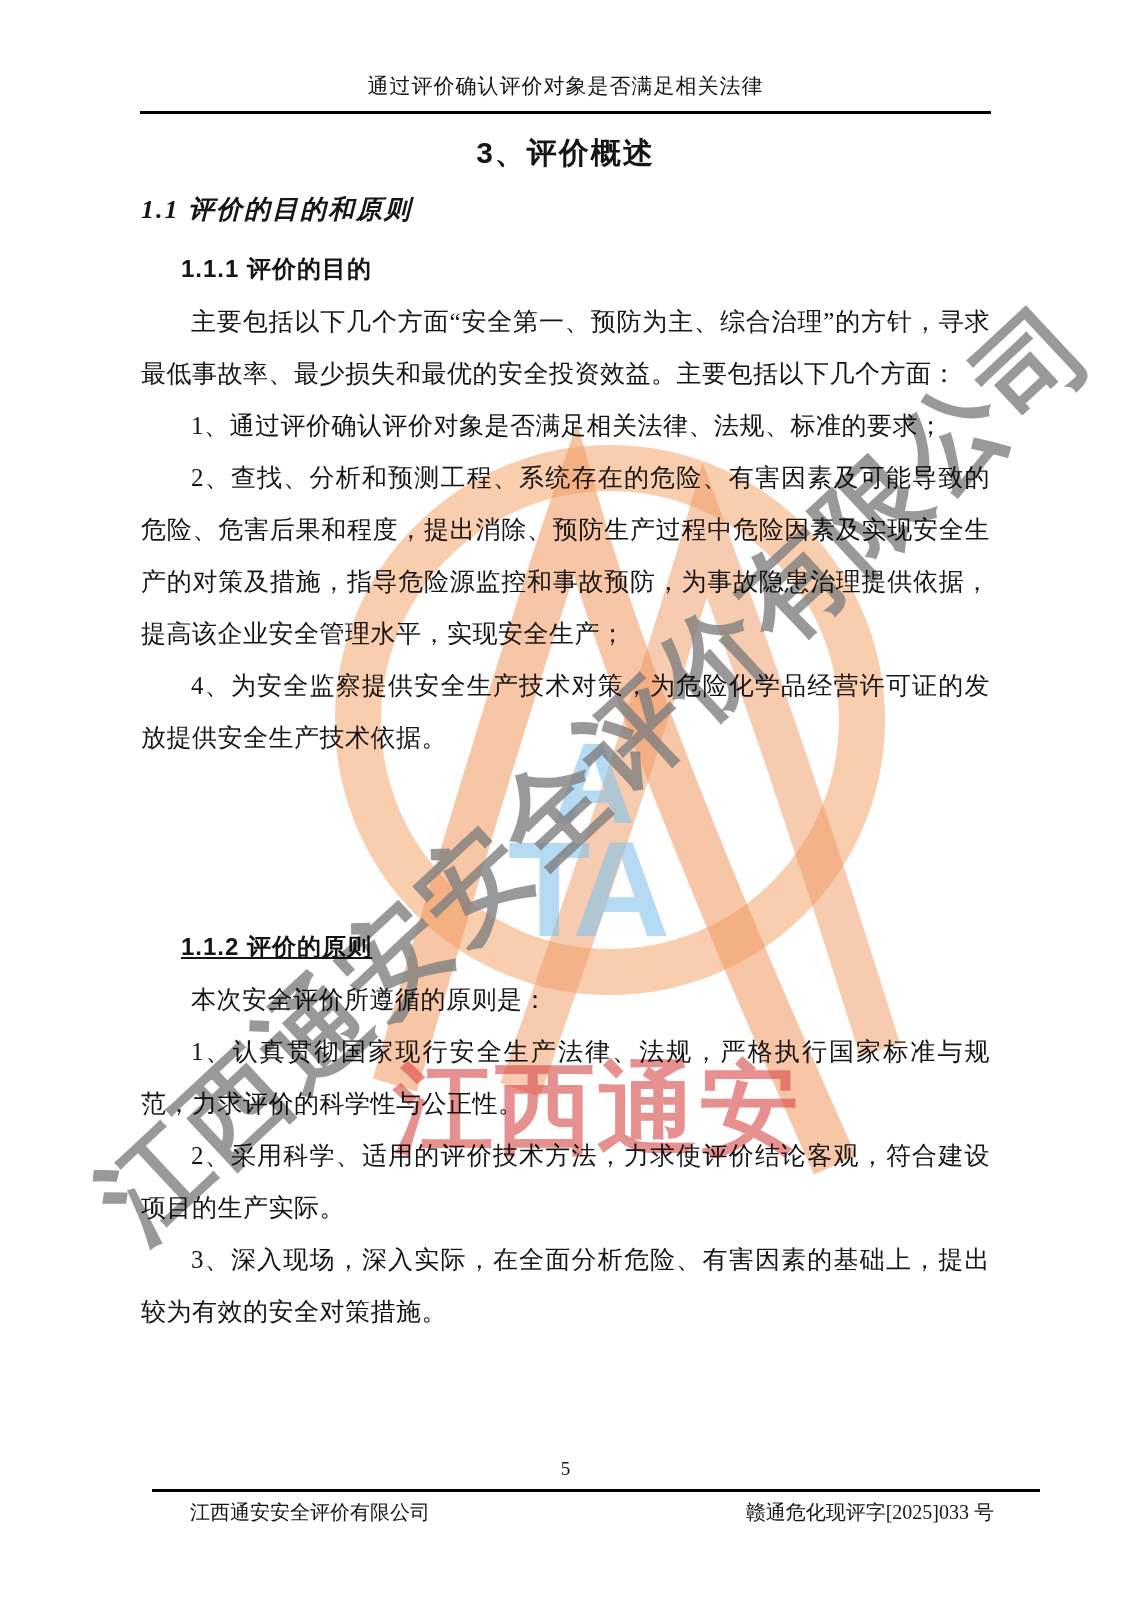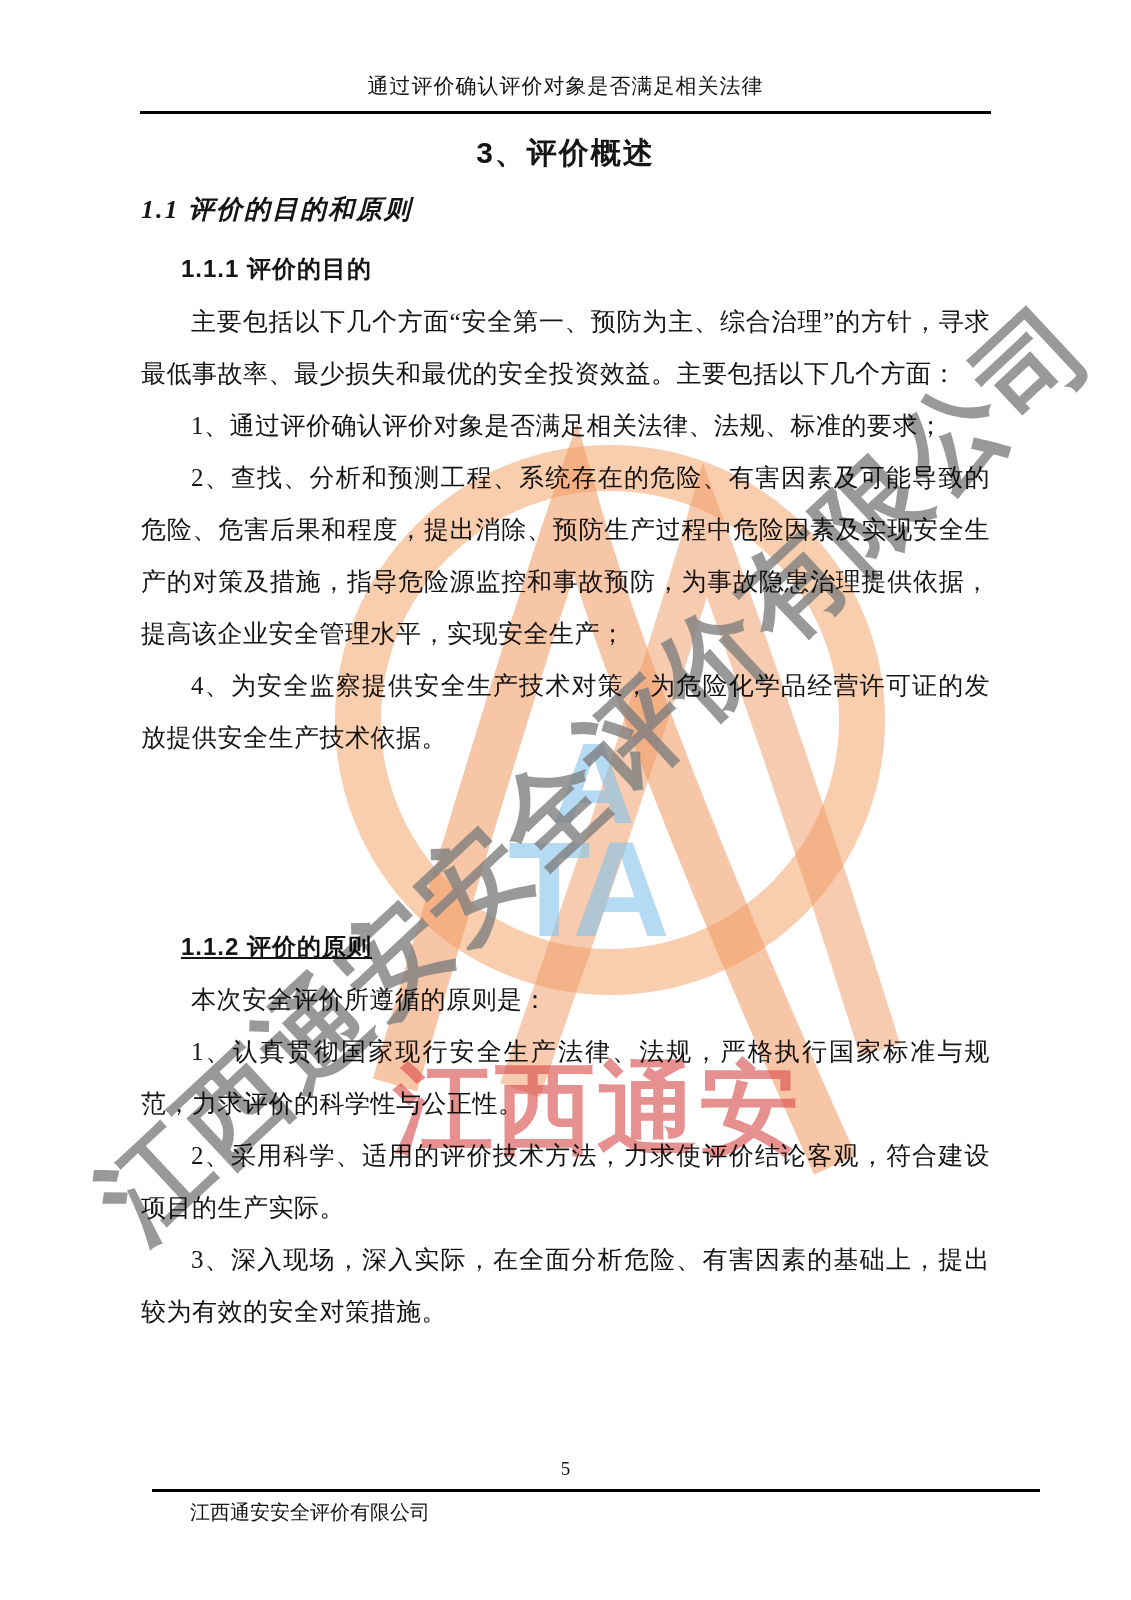--- a/index.html
+++ b/index.html
@@ -143,20 +143,21 @@
         <p class="para">1、认真贯彻国家现行安全生产法律、法规，严格执行国家标准与规范，力求评价的科学性与公正性。</p>
         <p class="para">2、采用科学、适用的评价技术方法，力求使评价结论客观，符合建设项目的生产实际。</p>
         <p class="para">3、深入现场，深入实际，在全面分析危险、有害因素的基础上，提出较为有效的安全对策措施。</p>
       </div>
   </div>
 
   <div class="page-number">5</div>
   <div class="footer-rule"></div>
   <div class="footer-row">
     <span>江西通安安全评价有限公司</span>
+    <span>赣通危化现评字[2025]033 号</span>
   </div>
 
   <div class="wm-layer">
     <div class="wm-ring"></div>
     <svg class="wm-logo-svg" width="680" height="820" viewBox="0 0 680 820">
       <path d="M 115 685 Q 230 290 295 100 Q 360 330 555 765" fill="none" stroke="rgba(240,152,95,0.55)" stroke-width="46"></path>
       <path d="M 240 690 Q 370 320 425 130 Q 520 390 600 650" fill="none" stroke="rgba(240,152,95,0.5)" stroke-width="42"></path>
     </svg>
     <div class="wm-blue-a">A</div>
     <div class="wm-blue-ta">TA</div>

